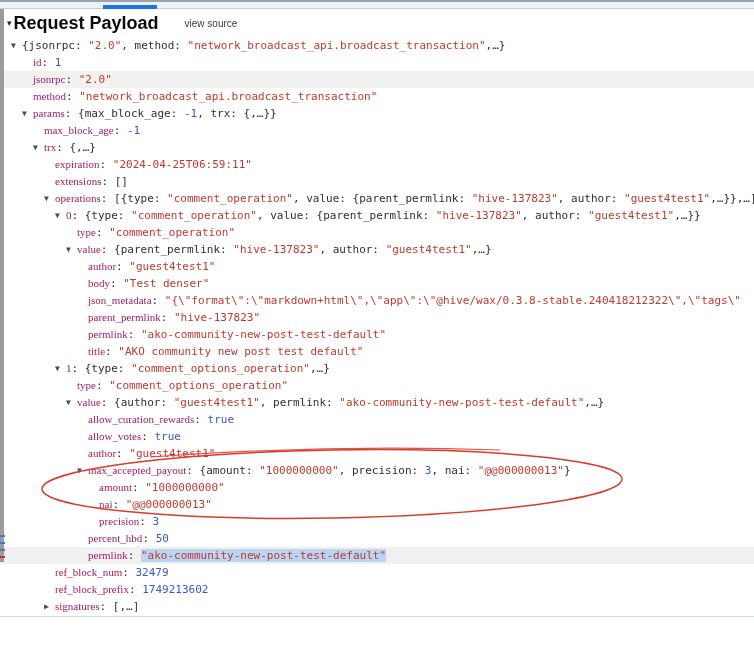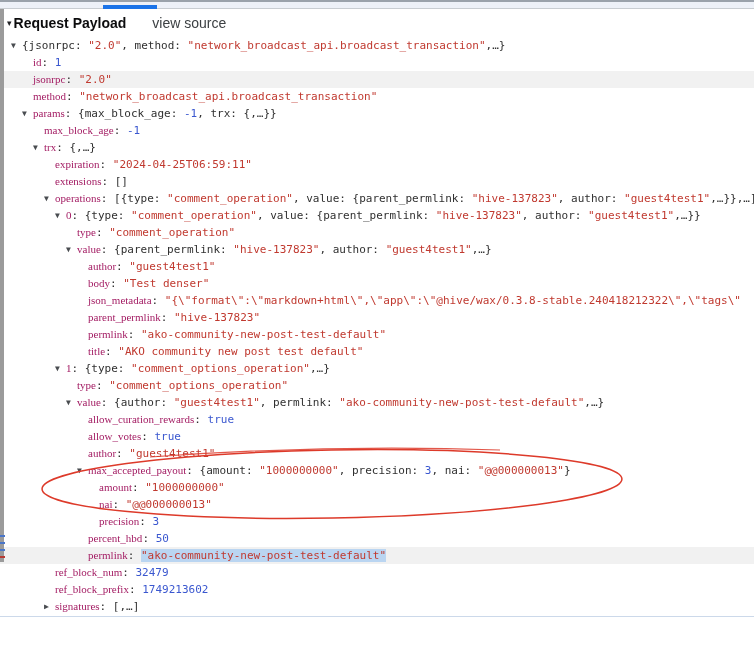--- a/index.html
+++ b/index.html
@@ -16,22 +16,22 @@
   .tab-indicator{
     position:absolute;left:103px;top:3px;width:54px;height:4px;
     background:var(--accent,#1a73e8);
   }
   
   .panel-header{
     position:absolute;top:9px;left:0;width:754px;height:28px;
     display:flex;align-items:center;
   }
   .hdr-caret{font-size:9px;color:#202124;margin-left:7px;line-height:1;}
-  .hdr-title{font-weight:bold;font-size:14px;color:#0c0c0d;margin-left:2px;}
-  .view-source{font-size:14px;color:#3c4043;margin-left:26px;cursor:pointer;}
+  .hdr-title{font-weight:bold;font-size:18px;color:#0c0c0d;margin-left:2px;}
+  .view-source{font-size:10px;color:#3c4043;margin-left:26px;cursor:pointer;}
   
   .tree{
     position:absolute;top:37px;left:0;width:754px;
     font-family:"DejaVu Sans Mono",monospace;font-size:11px;line-height:17px;
     white-space:pre;overflow:hidden;
   }
   .row{height:17px;overflow:hidden;width:754px;box-sizing:border-box;}
   .row.hl{background:var(--hl,#f1f1f1);}
   .exp{
     display:inline-block;width:11px;font-size:8px;color:#494c50;

